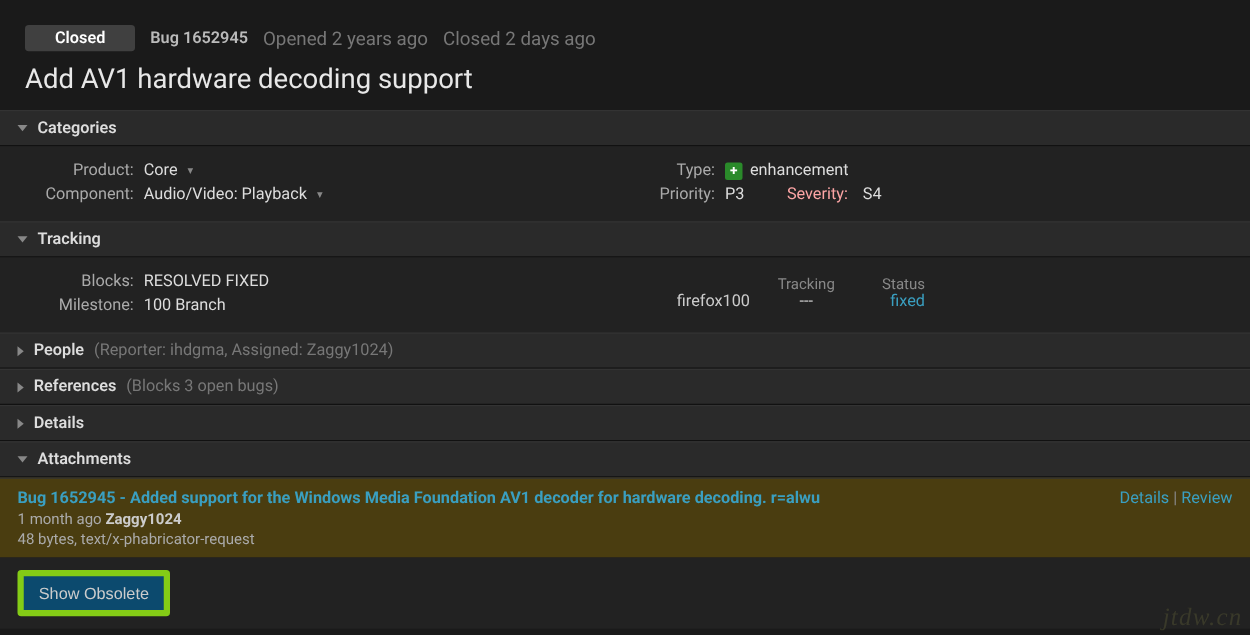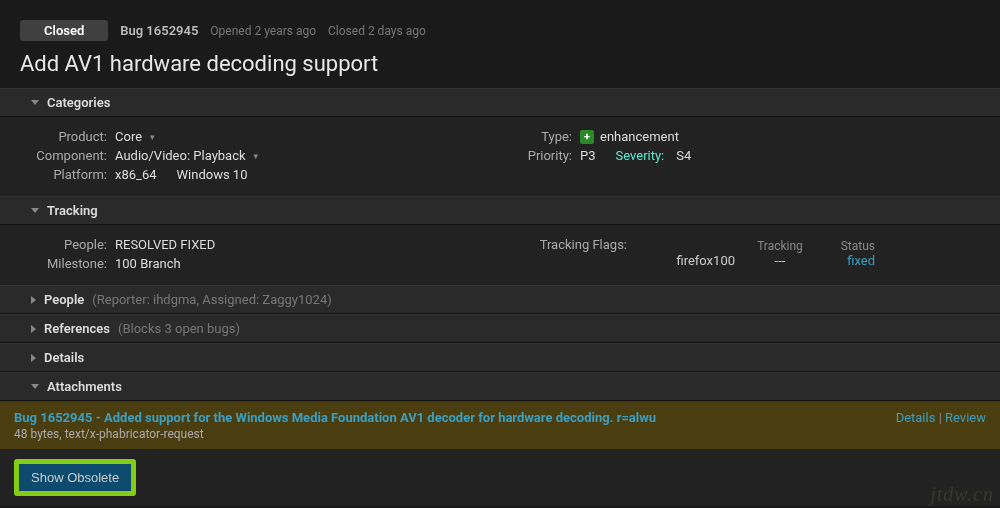--- a/index.html
+++ b/index.html
@@ -23,29 +23,29 @@
 }
 .badge-closed {
   background: #404040;
   color: #fff;
   padding: 3px 24px;
   border-radius: 3px;
   font-weight: 600;
   font-size: 13px;
 }
 .bug-id { color: #bbb; font-weight: 600; }
-.meta-text { color: #777; font-size: 12px; }
+.meta-text { color: #777; font-size: 15px; }
 .bug-title {
   color: #e8e8e8;
   font-size: 22px;
   font-weight: 400;
 }
 .section-header {
   background: #2a2a2a;
-  padding: 6px 31px;
+  padding: 6px 14px;
   display: flex;
   align-items: center;
   gap: 8px;
   border-top: 1px solid #333;
   border-bottom: 1px solid #111;
 }
 .section-title { color: #ddd; font-weight: 600; font-size: 13px; }
 .section-sub { color: #777; font-size: 13px; }
 .section-body {
   background: #222;
@@ -125,67 +125,59 @@
             <span class="caret">▾</span>
           </div>
       </div>
       <div class="field-row">
         <div class="field-label">Component:</div>
         <div class="field-value">
             <span>Audio/Video: Playback</span>
             <span class="caret">▾</span>
           </div>
       </div>
-      <div class="field-row">
-        <div class="field-label">Platform:</div>
-        <div class="field-value">
-            <span>x86_64</span>
-            <span class="pad">Windows 10</span>
-          </div>
-      </div>
     </div>
     <div class="col-right">
       <div class="field-row">
         <div class="field-label" style="width:80px">Type:</div>
         <div class="field-value">
           <span class="enh-plus">+</span>
           <span>enhancement</span>
         </div>
       </div>
       <div class="field-row">
         <div class="field-label" style="width:80px">Priority:</div>
         <div class="field-value">
           <span>P3</span>
-          <span style="margin-left:14px; color:#5eead4">Severity:</span>
+          <span style="margin-left:28px; color:#fca5a5">Severity:</span>
           <span style="margin-left:6px">S4</span>
         </div>
       </div>
     </div>
   </div>
 </div>
 
 <div class="section-header">
   <span class="tri down"></span>
   <span class="section-title">Tracking</span>
 </div>
 <div class="section-body">
   <div class="cols">
     <div class="col-left">
       <div class="field-row">
-        <div class="field-label">People:</div>
+        <div class="field-label">Blocks:</div>
         <div class="field-value">RESOLVED FIXED</div>
       </div>
       <div class="field-row">
         <div class="field-label">Milestone:</div>
         <div class="field-value">100 Branch</div>
       </div>
     </div>
     <div class="col-right">
       <div class="field-row">
-        <div class="field-label-wide">Tracking Flags:</div>
         <div class="tracking-table">
           <div class="tracking-head">
             <div class="th1"></div>
             <div class="th2">Tracking</div>
             <div class="th3">Status</div>
           </div>
           <div class="tracking-row">
             <div class="td1">firefox100</div>
             <div class="td2">---</div>
             <div class="td3 link-teal">fixed</div>
@@ -217,19 +209,23 @@
   <span class="tri down"></span>
   <span class="section-title">Attachments</span>
 </div>
 <div class="attach-body">
   <div class="attach-actions">
     <span class="link-teal">Details</span>
     <span class="attach-sep"> | </span>
     <span class="link-teal">Review</span>
   </div>
   <div class="attach-title">Bug 1652945 - Added support for the Windows Media Foundation AV1 decoder for hardware decoding. r=alwu</div>
+  <div class="attach-meta">
+    <span>1 month ago</span>
+    <b>Zaggy1024</b>
+  </div>
   <div class="attach-meta">48 bytes, text/x-phabricator-request</div>
 </div>
 <div class="footer-row">
   <button class="btn">Show Obsolete</button>
 </div>
 
 <div class="watermark">jtdw.cn</div>
 
 </body></html>

